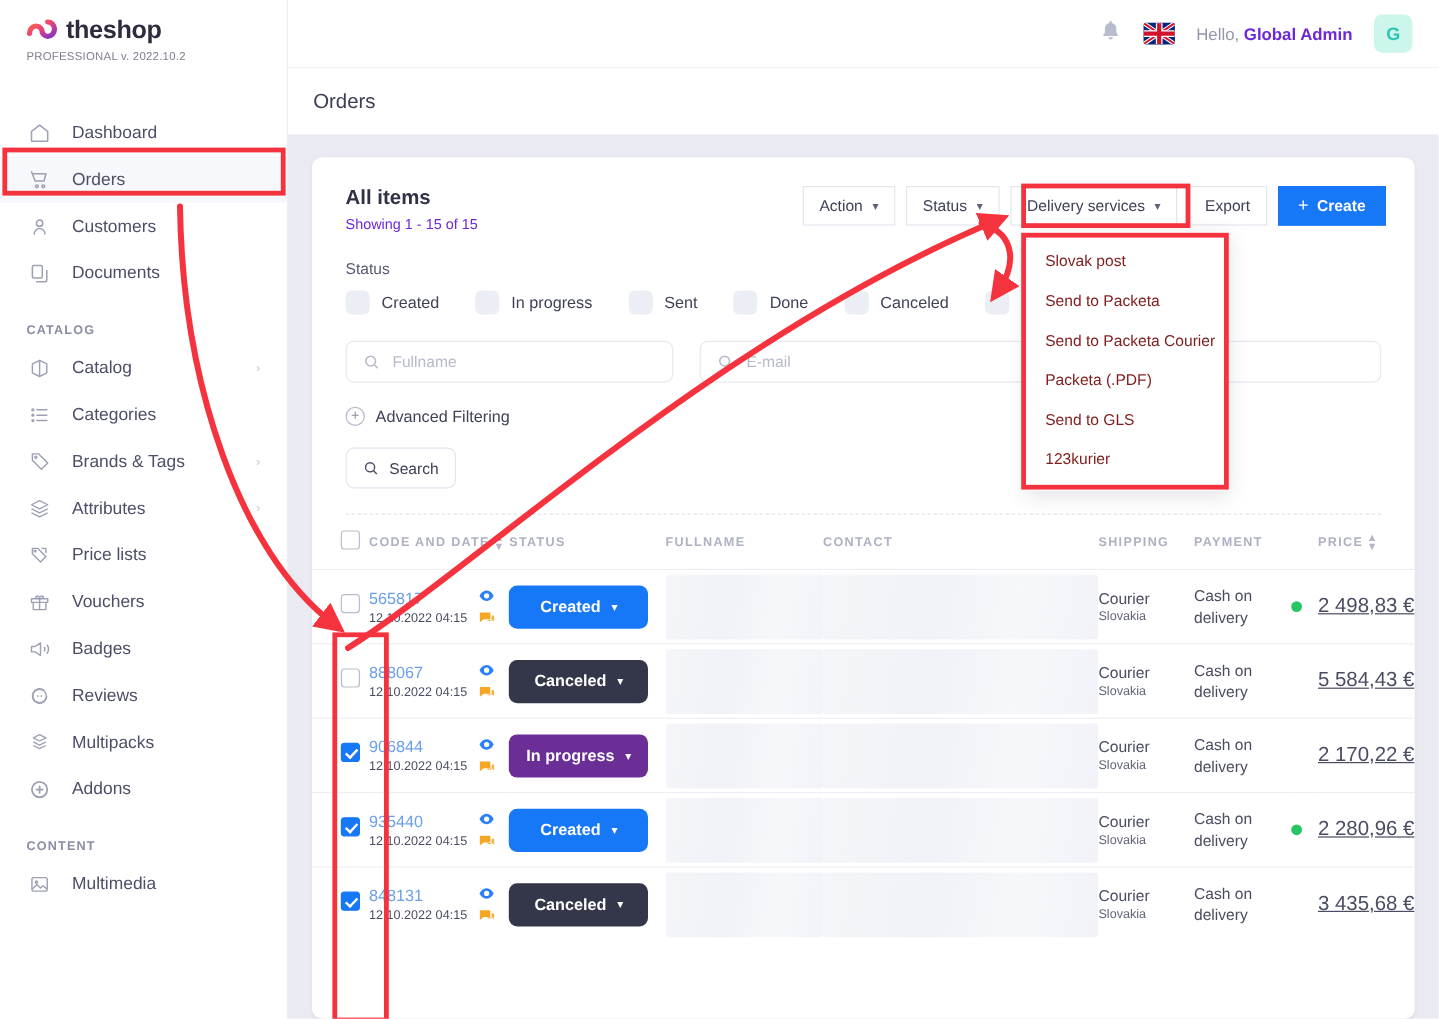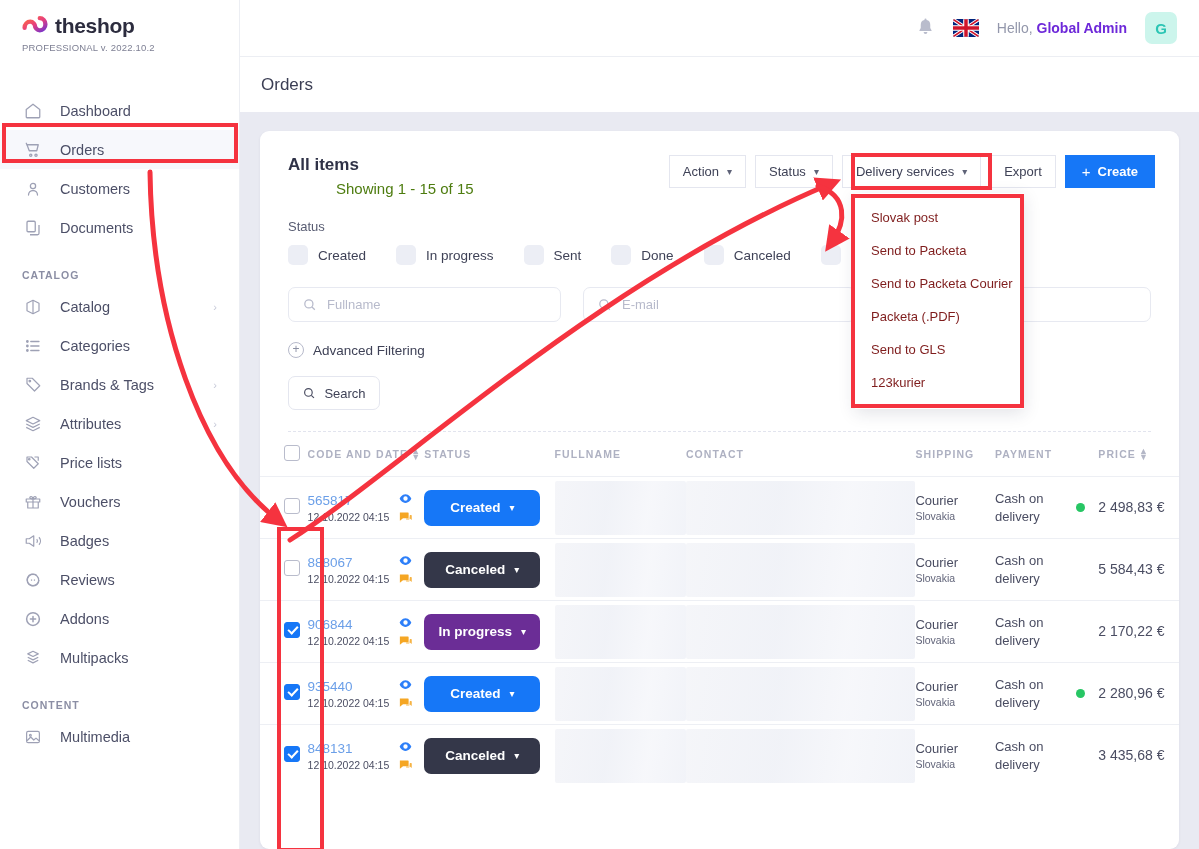--- a/index.html
+++ b/index.html
@@ -99,21 +99,21 @@
     box-shadow: 0 1px 3px rgba(40,45,80,.07);
     overflow: hidden;
   }
 
   
   .card-head {
     display: flex; justify-content: space-between; align-items: flex-start;
     padding: 24px 24px 0 28px;
   }
   .all-items { font-size: 17px; font-weight: 700; color: #2f3247; }
-  .showing { margin-top: 5px; font-size: 15px; color: #4d7c0f; margin-left: 48px; }
+  .showing { margin-top: 5px; font-size: 12px; color: #6d28d9; }
 
   .head-actions { display: flex; align-items: center; gap: 9px; }
   .btn {
     height: 33px; border: 1px solid #e4e6ef; background: #fff;
     border-radius: 0; padding: 0 13px;
     display: flex; align-items: center; gap: 8px;
     font-size: 13px; color: #3f4257; cursor: pointer; white-space: nowrap;
   }
   .btn .cv { color: #5f6378; font-size: 10px; }
   .btn-primary {
@@ -206,21 +206,21 @@
 
   .redact {
     background: linear-gradient(100deg,#f3f4f8 0%,#eef0f6 40%,#f5f6fa 70%,#eff1f7 100%);
     border-radius: 2px; height: 54px; opacity: .85;
   }
   .ship-main { font-size: 13px; color: #4a4d62; }
   .ship-sub { font-size: 10.5px; color: #62657a; margin-top: 2px; }
   .pay { font-size: 13px; color: #4a4d62; line-height: 1.35; }
   .dotcell { width: 22px; }
   .gdot { width: 9px; height: 9px; border-radius: 50%; background: #27c664; display: block; }
-  .price { font-size: 14px; color: #4a4d62; line-height: 1.35; }
+  .price { font-size: 17px; color: #4a4d62; line-height: 1.35; text-decoration: underline; }
 
   
   .dd-menu {
     position: absolute; left: 855px; top: 193px;
     width: 169px; background: #fff;
     box-shadow: 0 4px 16px rgba(30,35,70,.13);
     padding: 8px 0 10px 0; z-index: 40;
   }
   .dd-item {
     padding: 9px 16px; font-size: 13px; color: #7f1d1d; cursor: pointer; white-space: nowrap;
@@ -377,36 +377,36 @@
           <svg viewBox="0 0 24 24" fill="none" stroke="currentColor" stroke-width="1.6" stroke-linejoin="round">
               <path d="M20 12a8 8 0 1 1-3.2-6.4"></path>
               <circle cx="12" cy="12" r="7.5"></circle>
               <path d="M9.5 11.5l1.2 1.2M14.5 11.5l-1.2 1.2"></path>
             </svg>
         </span>
         <span>Reviews</span>
       </div>
       <div class="nav-item">
         <span class="nav-ico">
-          <svg viewBox="0 0 24 24" fill="none" stroke="currentColor" stroke-width="2" stroke-linecap="round">
-              <circle cx="12" cy="12" r="8.5"></circle>
-              <path d="M12 8.5v7M8.5 12h7"></path>
-            </svg>
-        </span>
-        <span>Addons</span>
-      </div>
-      <div class="nav-item">
-        <span class="nav-ico">
           <svg viewBox="0 0 24 24" fill="none" stroke="currentColor" stroke-width="1.5" stroke-linejoin="round">
               <path d="M12 3l7 3.5-7 3.5-7-3.5z"></path>
               <path d="M5 11l7 3.5 7-3.5"></path>
               <path d="M5 15l7 3.5 7-3.5"></path>
             </svg>
         </span>
         <span>Multipacks</span>
+      </div>
+      <div class="nav-item">
+        <span class="nav-ico">
+          <svg viewBox="0 0 24 24" fill="none" stroke="currentColor" stroke-width="2" stroke-linecap="round">
+              <circle cx="12" cy="12" r="8.5"></circle>
+              <path d="M12 8.5v7M8.5 12h7"></path>
+            </svg>
+        </span>
+        <span>Addons</span>
       </div>
 
       <div class="nav-group">CONTENT</div>
 
       <div class="nav-item">
         <span class="nav-ico">
           <svg viewBox="0 0 24 24" fill="none" stroke="currentColor" stroke-width="1.6" stroke-linejoin="round">
               <rect x="3.5" y="4.5" width="17" height="15" rx="2"></rect>
               <circle cx="8.5" cy="9.5" r="1.2"></circle>
               <path d="M4 17l5-5 4 4 3-2.5 4 3.5"></path>

